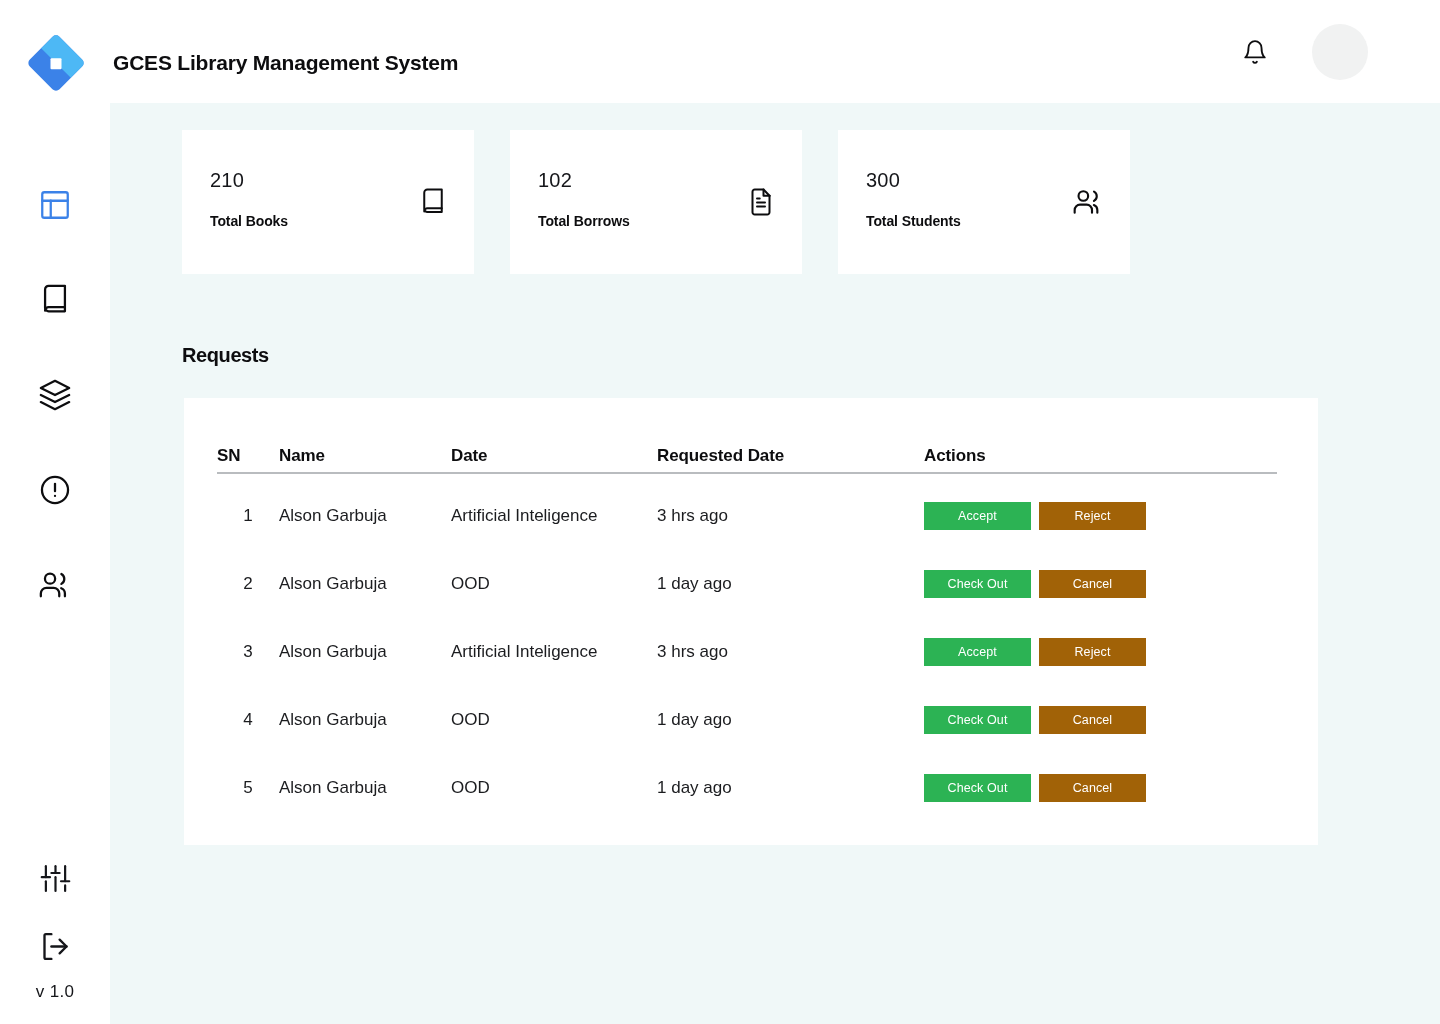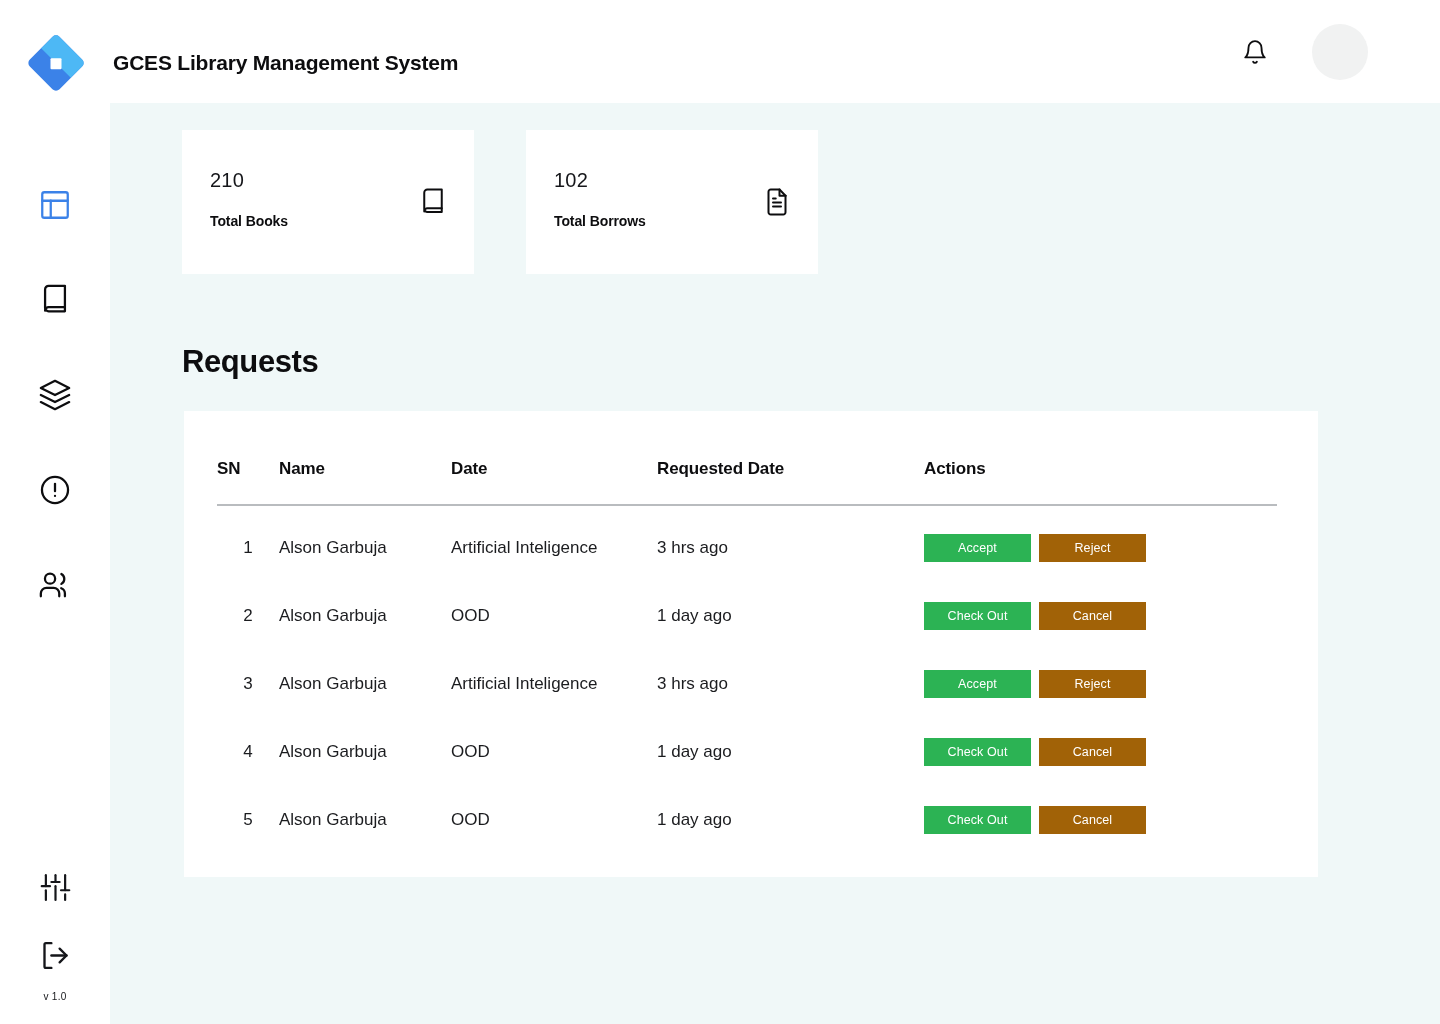--- a/index.html
+++ b/index.html
@@ -124,21 +124,21 @@
   .nav-item {
     width: 100%;
     height: 95px;
     display: flex;
     align-items: center;
     justify-content: center;
     cursor: pointer;
   }
   .nav-item.bottom { height: 68px; }
   .version {
-    font-size: 10px;
+    font-size: 17px;
     color: #15161a;
     letter-spacing: 0.3px;
     margin-top: 2px;
   }
 
   
   .main {
     position: absolute;
     left: 110px; top: 103px;
     width: 1330px;
@@ -152,21 +152,21 @@
     font-size: 33px;
     font-weight: bold;
     color: #0d0d0f;
     letter-spacing: -0.4px;
   }
 
   
   .stats {
     display: flex;
     margin: 27px 0 0 72px;
-    gap: 52px;
+    gap: 36px;
   }
   .stat-card {
     width: 292px;
     height: 144px;
     background: #ffffff;
     padding: 39px 28px 0 28px;
     position: relative;
   }
   .stat-value {
     font-size: 20px;
@@ -187,21 +187,21 @@
     top: 50%;
     transform: translateY(-50%);
     display: flex;
     align-items: center;
     justify-content: center;
   }
 
   
   .section-title {
     margin: 70px 0 0 72px;
-    font-size: 31px;
+    font-size: 20px;
     font-weight: bold;
     color: #0d0d0f;
     letter-spacing: -0.4px;
   }
 
   .table-card {
     margin: 31px 0 0 74px;
     width: 1134px;
     background: #ffffff;
     padding: 48px 41px 31px 33px;
@@ -210,21 +210,21 @@
   table.requests {
     width: 100%;
     border-collapse: collapse;
     table-layout: fixed;
   }
   table.requests th {
     text-align: left;
     font-size: 17px;
     font-weight: bold;
     color: #0d0d0f;
-    padding-bottom: 25px;
+    padding-bottom: 6px;
     border-bottom: 2px solid #b9bcbf;
     letter-spacing: -0.1px;
   }
   table.requests td {
     font-size: 17px;
     font-weight: 400;
     color: #1b1c1f;
     padding-top: 28px;
     padding-bottom: 12px;
     vertical-align: middle;
@@ -376,20 +376,32 @@
           <svg width="30" height="30" viewBox="0 0 24 24" fill="none" stroke="#0d0d0f" stroke-width="1.6" stroke-linecap="round" stroke-linejoin="round">
             <path d="M14 2H7a1.8 1.8 0 0 0-1.8 1.8v16.4A1.8 1.8 0 0 0 7 22h10a1.8 1.8 0 0 0 1.8-1.8V7z"></path>
             <polyline points="14 2 14 7 19 7"></polyline>
             <line x1="8.8" y1="12.4" x2="15.2" y2="12.4"></line>
             <line x1="8.8" y1="15.6" x2="15.2" y2="15.6"></line>
             <line x1="8.8" y1="9.2" x2="11" y2="9.2"></line>
           </svg>
         </div>
       </div>
 
+      <div class="stat-card">
+        <div class="stat-value">300</div>
+        <div class="stat-label">Total Students</div>
+        <div class="stat-icon">
+          <svg width="32" height="32" viewBox="0 0 24 24" fill="none" stroke="#0d0d0f" stroke-width="1.6" stroke-linecap="round" stroke-linejoin="round">
+            <path d="M15 20v-2a4 4 0 0 0-4-4H6a4 4 0 0 0-4 4v2"></path>
+            <circle cx="8.5" cy="7.5" r="3.6"></circle>
+            <path d="M16.5 4.2a4 4 0 0 1 0 7"></path>
+            <path d="M19 20v-2a4 4 0 0 0-2.6-3.7"></path>
+          </svg>
+        </div>
+      </div>
     </div>
 
     <h2 class="section-title">Requests</h2>
 
     <div class="table-card">
       <table class="requests">
         <colgroup>
           <col class="c-sn">
             <col class="c-name">
             <col class="c-book">

